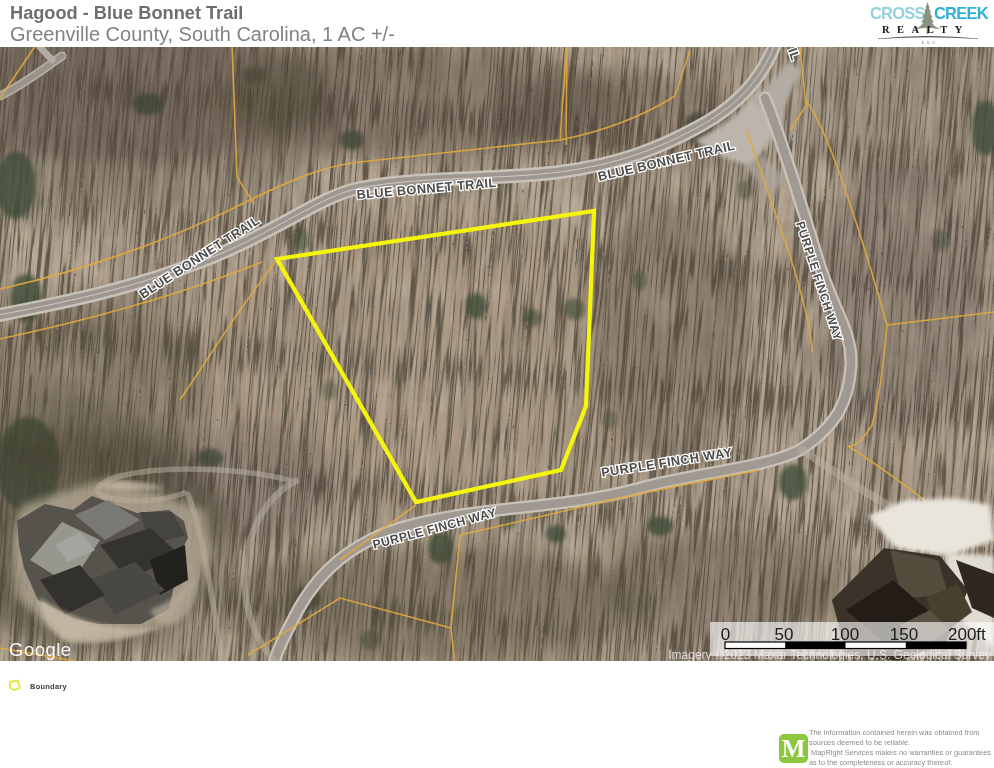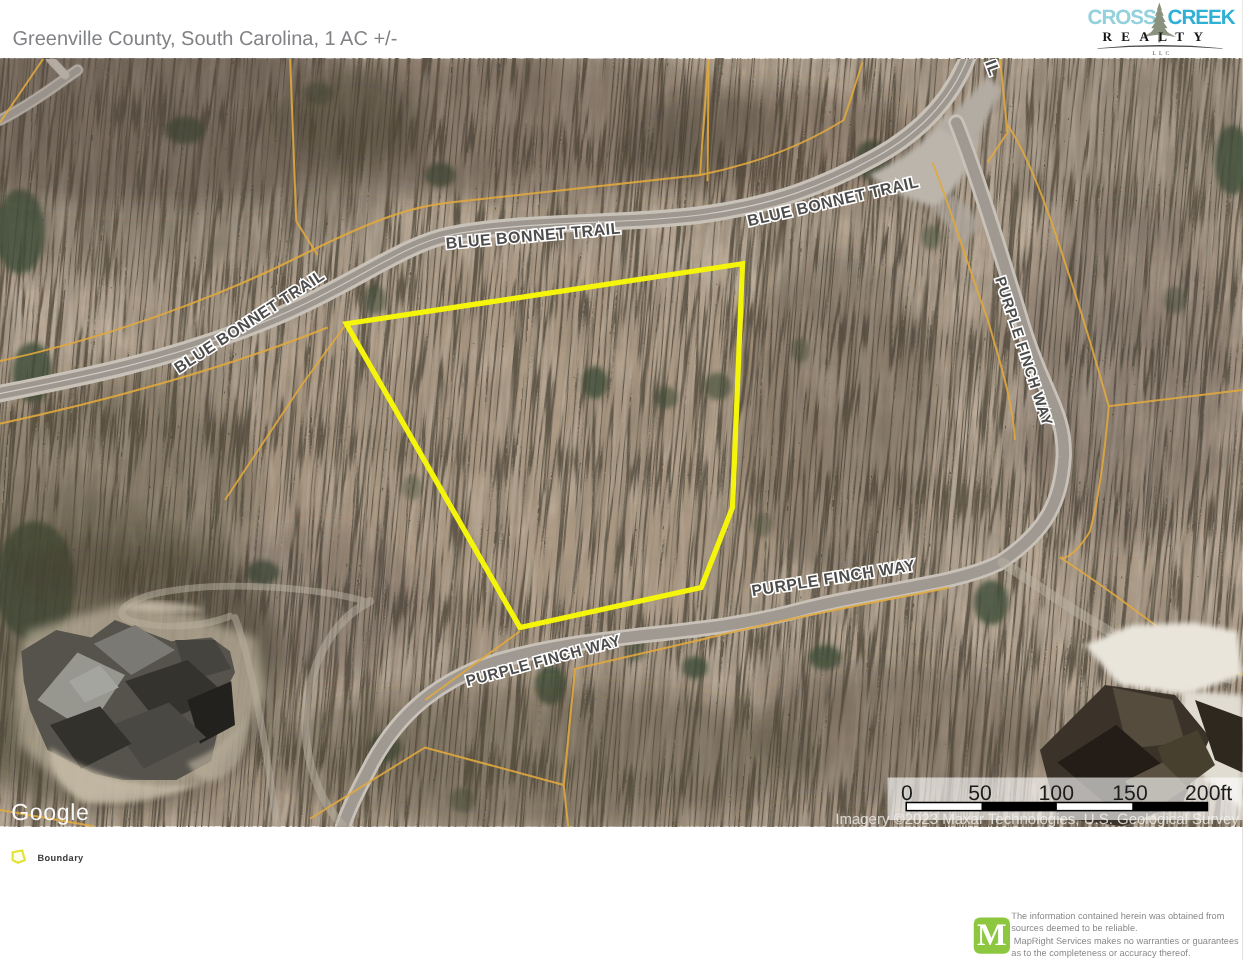--- a/index.html
+++ b/index.html
@@ -1,28 +1,29 @@
 <!DOCTYPE html>
 <html><head>
 <meta charset="utf-8">
 <style>
   html,body{margin:0;padding:0;background:#fff;}
   body{width:994px;height:768px;position:relative;font-family:"Liberation Sans",sans-serif;overflow:hidden;}
   .hdr{position:absolute;left:0;top:0;width:994px;height:47px;background:#fff;}
   .title{position:absolute;left:10px;top:3px;font-size:18.2px;font-weight:bold;color:#6d6e71;}
-  .sub{position:absolute;left:10px;top:23px;font-size:16px;color:#808285;}
+  .sub{position:absolute;left:10px;top:23px;font-size:20px;color:#808285;}
   .mapwrap{position:absolute;left:0;top:47px;width:994px;height:614px;overflow:hidden;}
   .ftr{position:absolute;left:0;top:661px;width:816px;height:107px;background:#fff;}
   .legend{position:absolute;left:30px;top:21px;font-size:7.4px;font-weight:bold;color:#3b3b3b;letter-spacing:0.3px;}
   .disc{position:absolute;left:809px;top:67px;width:190px;font-size:7.4px;line-height:10px;color:#8a8a8a;white-space:nowrap;}
   .mlogo{position:absolute;left:779px;top:73px;width:29px;height:29px;background:#8dc63f;border-radius:5px;color:#fff;text-align:center;font-family:"Liberation Serif",serif;font-size:25px;font-weight:bold;line-height:29px;}
 </style>
 </head>
 <body>
 <div class="hdr">
+  <div class="title">Hagood - Blue Bonnet Trail</div>
   <div class="sub">Greenville County, South Carolina, 1 AC +/-</div>
   <svg width="122" height="46" viewBox="0 0 122 46" style="position:absolute;left:868px;top:0px">
     <text x="2" y="19" font-size="16.5" font-weight="bold" fill="#93d2dc" font-family="Liberation Sans" letter-spacing="-0.8">CROSS</text>
     <text x="66" y="19" font-size="16.5" font-weight="bold" fill="#2fb0d4" font-family="Liberation Sans" letter-spacing="-0.8">CREEK</text>
     <g fill="#8a927f">
       <rect x="58.6" y="6" width="1.8" height="28"></rect>
       <path d="M59.5 2 L61.5 8 L57.5 8 Z"></path>
       <path d="M59.5 5 L63 12.5 L56 12.5 Z"></path>
       <path d="M59.5 8.5 L64.5 17.5 L54.5 17.5 Z"></path>
       <path d="M59.5 12.5 L66 22.5 L53 22.5 Z"></path>

